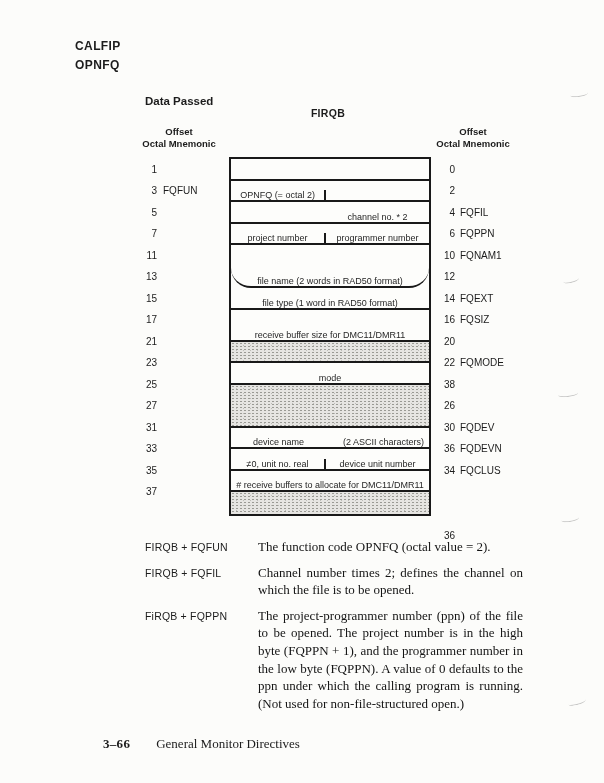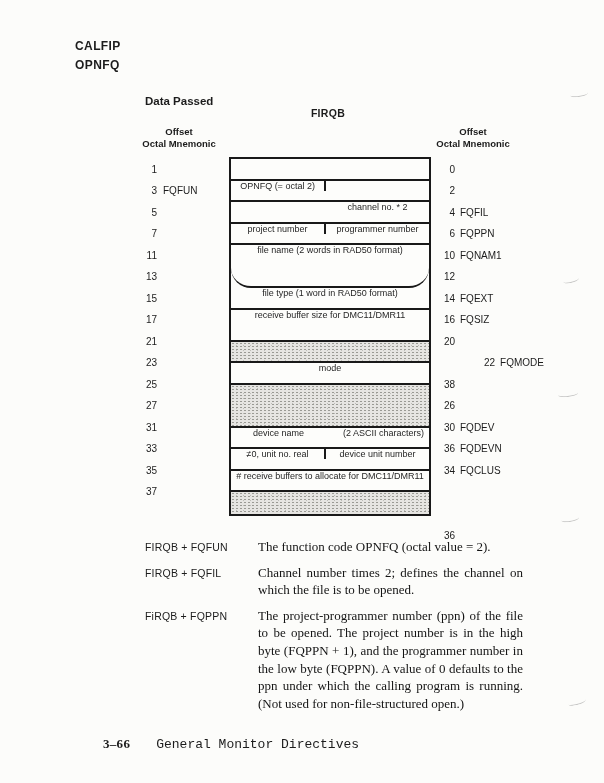--- a/index.html
+++ b/index.html
@@ -29,21 +29,21 @@
   #labels-right .num{width:21px;text-align:right;}
   .mn{margin-left:6px;}
   #labels-left .mn{margin-left:6px;}
   #labels-right .mn{margin-left:5px;}
 
   
   #firqb-box{
     position:absolute;left:229px;top:157px;width:198px;
     border:2px solid #191919;box-sizing:content-box;background:#fdfdfb;
   }
-  .trow{display:flex;align-items:flex-start;border-bottom:2px solid #191919;box-sizing:border-box;}
+  .trow{display:flex;align-items:flex-end;border-bottom:2px solid #191919;box-sizing:border-box;}
   .trow:last-child{border-bottom:none;}
   .cell{display:flex;align-items:center;justify-content:center;font-size:9px;color:#262626;white-space:nowrap;}
   .fullcell{width:100%;}
   .half-l{width:48%;border-right:2px solid #191919;box-sizing:border-box;}
   .half-r{flex:1;}
   .spread-l{width:48%;}
   .spread-r{flex:1;justify-content:flex-end;padding-right:5px;box-sizing:border-box;}
   .shaded{
     background-color:#e6e5e2;
     background-image:radial-gradient(#9a9a94 0.6px, transparent 0.75px),
@@ -58,21 +58,21 @@
   .def-text{
     width:265px;flex:0 0 265px;
     font-family:"Liberation Serif",serif;font-size:13px;line-height:17.6px;
     text-align:justify;color:#141414;
   }
   .def-item:last-child .def-text{text-align-last:left;}
 
   
   .footer{left:77px;top:736px;font-family:"Liberation Serif",serif;font-size:13px;}
   .pageno{font-weight:bold;letter-spacing:.3px;margin-left:26px;}
-  .chapter{margin-left:26px;font-family:Liberation Mono, monospace;}
+  .chapter{margin-left:26px;}
 
   
   .artifact{position:absolute;height:5px;border-bottom:1.5px solid #8f8f8f;border-radius:0 0 60% 40%;opacity:.5;}
 </style>
 </head>
 <body>
 
 <div class="abs heading">
   <div>CALFIP</div>
   <div>OPNFQ</div>
@@ -281,21 +281,21 @@
         <span class="num">16</span>
         <span class="mn">FQSIZ</span>
       </div>
     </div>
     <div class="lrow" style="height: 21.5px;">
       <div class="lab">
         <span class="num">20</span>
         <span class="mn"></span>
       </div>
     </div>
-    <div class="lrow" style="height: 21.5px; align-items: flex-end;">
+    <div class="lrow" style="height: 21.5px;">
       <div class="lab">
         <span class="num">22</span>
         <span class="mn">FQMODE</span>
       </div>
     </div>
     <div class="lrow" style="height: 43px;">
       <div class="lab">
         <span class="num">38</span>
         <span class="mn"></span>
       </div>

